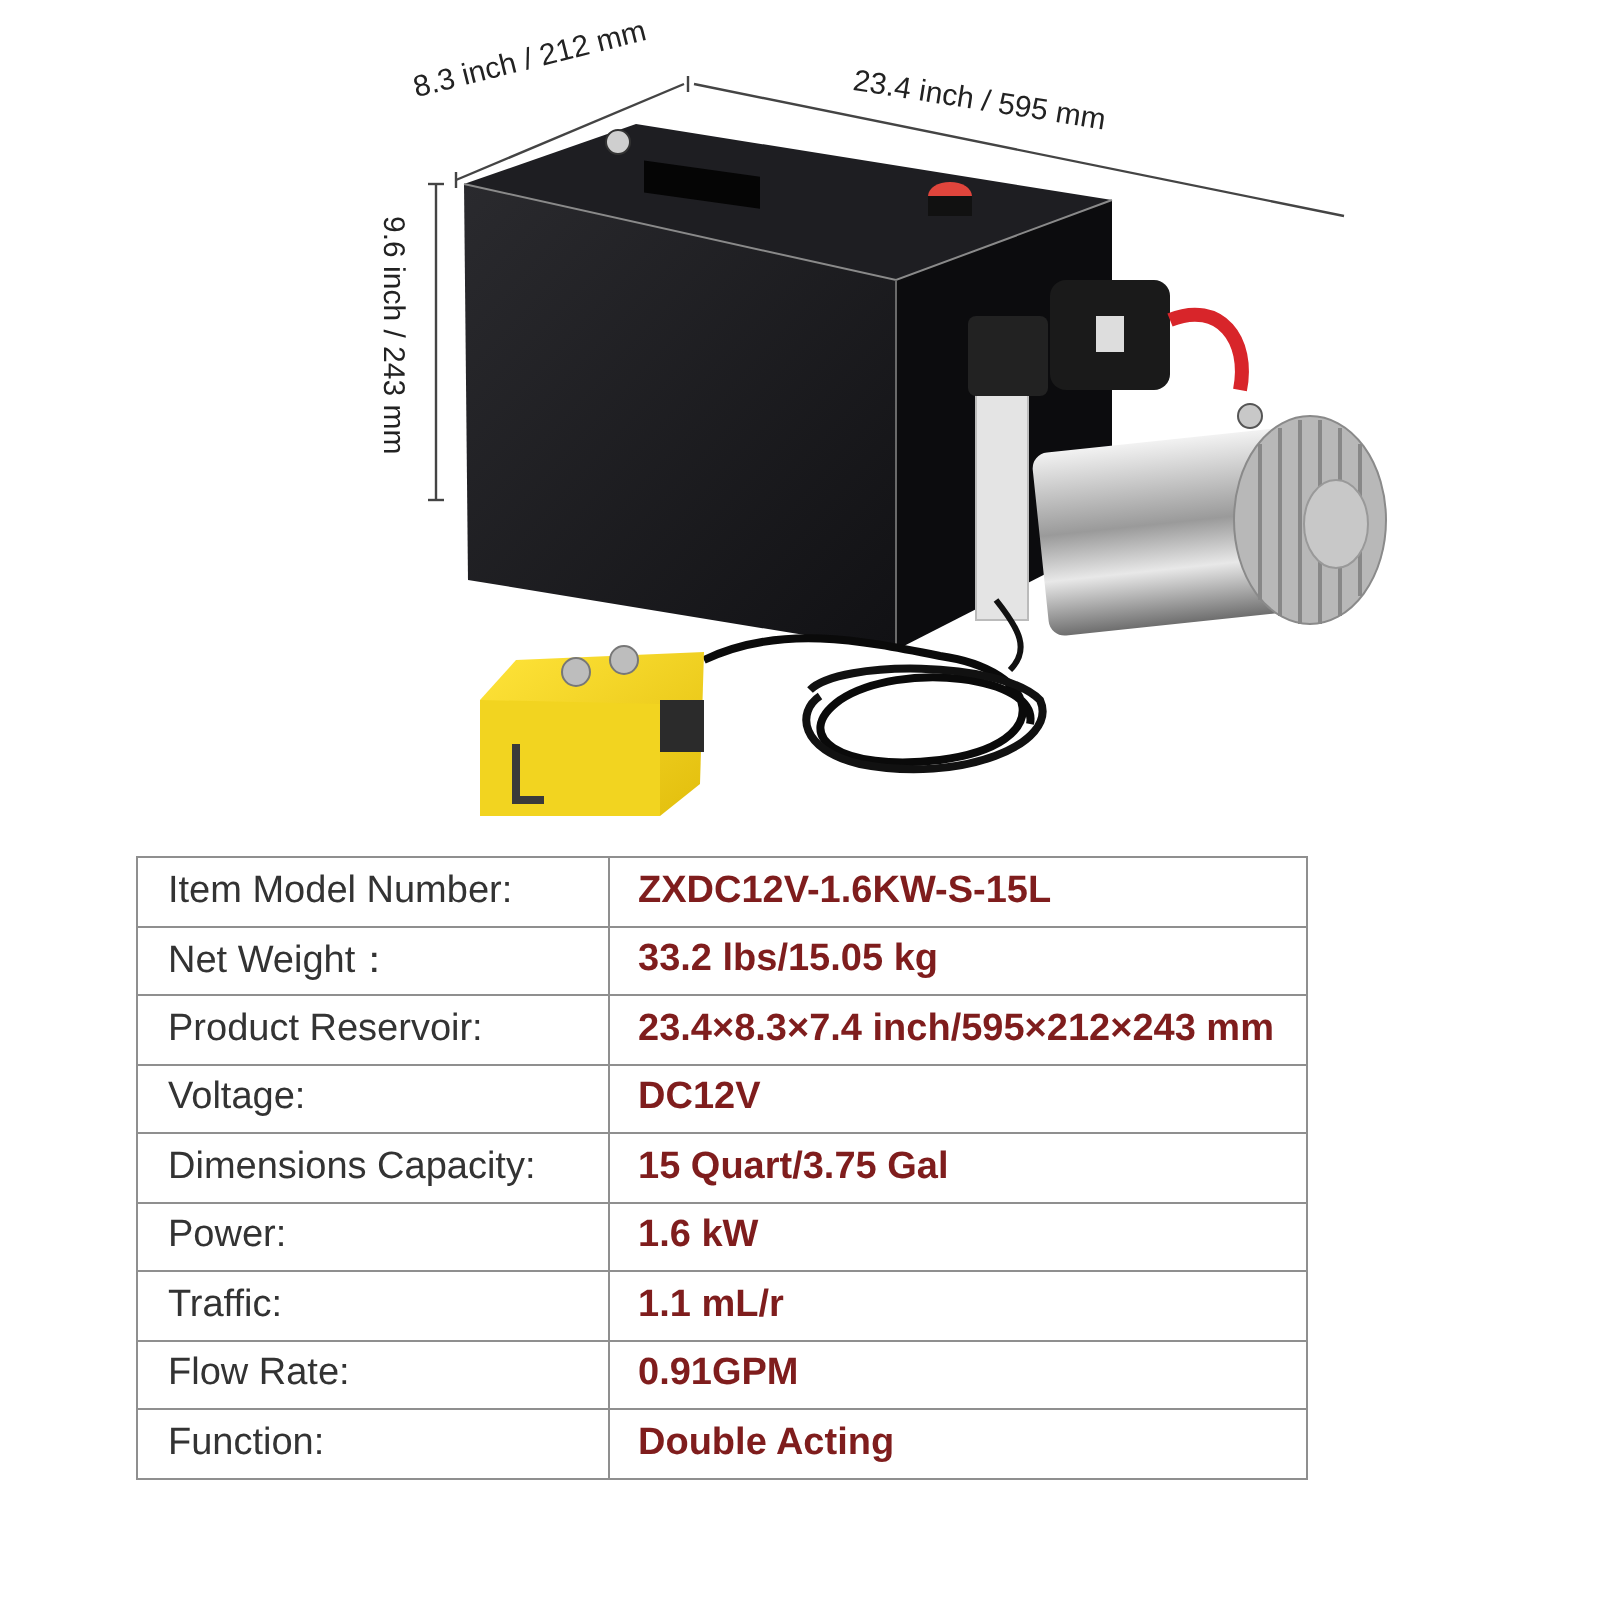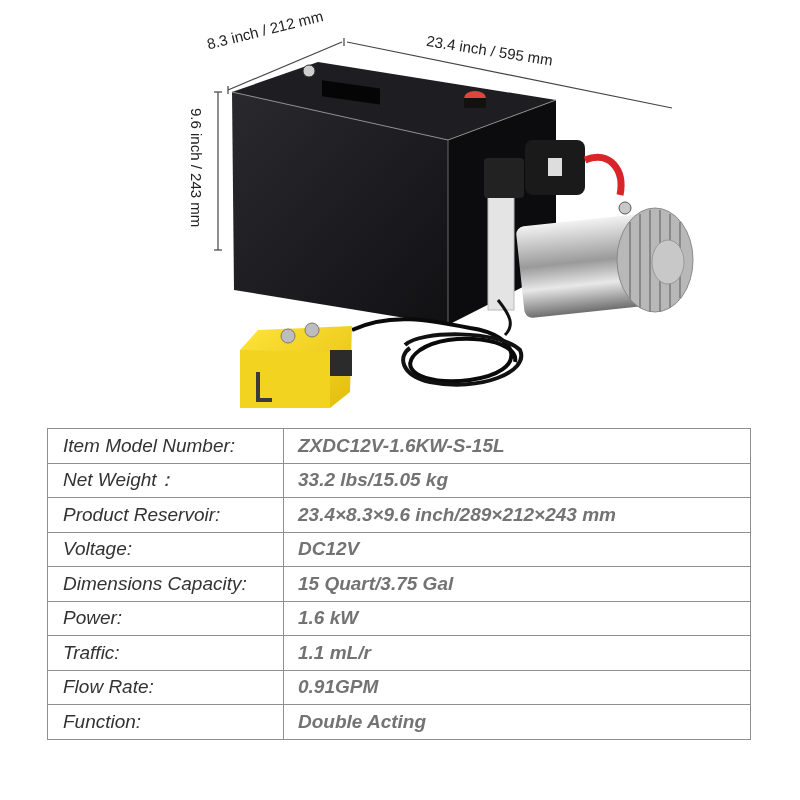--- a/index.html
+++ b/index.html
@@ -2,24 +2,24 @@
 <html><head>
 <meta charset="utf-8">
 <style>
   html, body { margin:0; padding:0; background:#ffffff; }
   body { width:800px; height:800px; position:relative; overflow:hidden; font-family:"Liberation Sans", sans-serif; }
   .product { position:absolute; left:0; top:0; width:800px; height:420px; }
   .dim-label { position:absolute; font-family:"Liberation Sans", sans-serif; font-size:15px; color:#222; white-space:nowrap; }
   .dim-depth { left:205px; top:36px; transform:rotate(-14deg); transform-origin:left top; }
   .dim-width { left:428px; top:32px; transform:rotate(9deg); transform-origin:left top; }
   .dim-height { left:188px; top:108px; transform:rotate(90deg) translate(0,-100%); transform-origin:left top; }
-  table.specs { position:absolute; left:47px; top:428px; width:704px; border-collapse:collapse;font-style:italic; }
+  table.specs { position:absolute; left:68px; top:428px; width:586px; border-collapse:collapse; }
   table.specs td { border:1.5px solid #8f8f8f; height:33.5px; padding:0; font-size:19px; }
   td.key { width:220px; padding-left:15px !important; color:#333; font-weight:normal; }
-  td.val { padding-left:14px !important; color:#737373; font-weight:bold; }
+  td.val { padding-left:14px !important; color:#7f1d1d; font-weight:bold; }
 </style>
 </head>
 <body>
 
 <div class="product">
   <svg width="800" height="420" viewBox="0 0 800 420">
     <defs>
       <linearGradient id="front" x1="0" y1="0" x2="1" y2="1">
         <stop offset="0" stop-color="#2a2a2e"></stop>
         <stop offset="1" stop-color="#111114"></stop>
@@ -100,21 +100,21 @@
     <tr>
         <td class="key">Item Model Number:</td>
         <td class="val">ZXDC12V-1.6KW-S-15L</td>
       </tr>
     <tr>
         <td class="key">Net Weight：</td>
         <td class="val">33.2 lbs/15.05 kg</td>
       </tr>
     <tr>
         <td class="key">Product Reservoir:</td>
-        <td class="val">23.4×8.3×9.6 inch/289×212×243 mm</td>
+        <td class="val">23.4×8.3×7.4 inch/595×212×243 mm</td>
       </tr>
     <tr>
         <td class="key">Voltage:</td>
         <td class="val">DC12V</td>
       </tr>
     <tr>
         <td class="key">Dimensions Capacity:</td>
         <td class="val">15 Quart/3.75 Gal</td>
       </tr>
     <tr>

